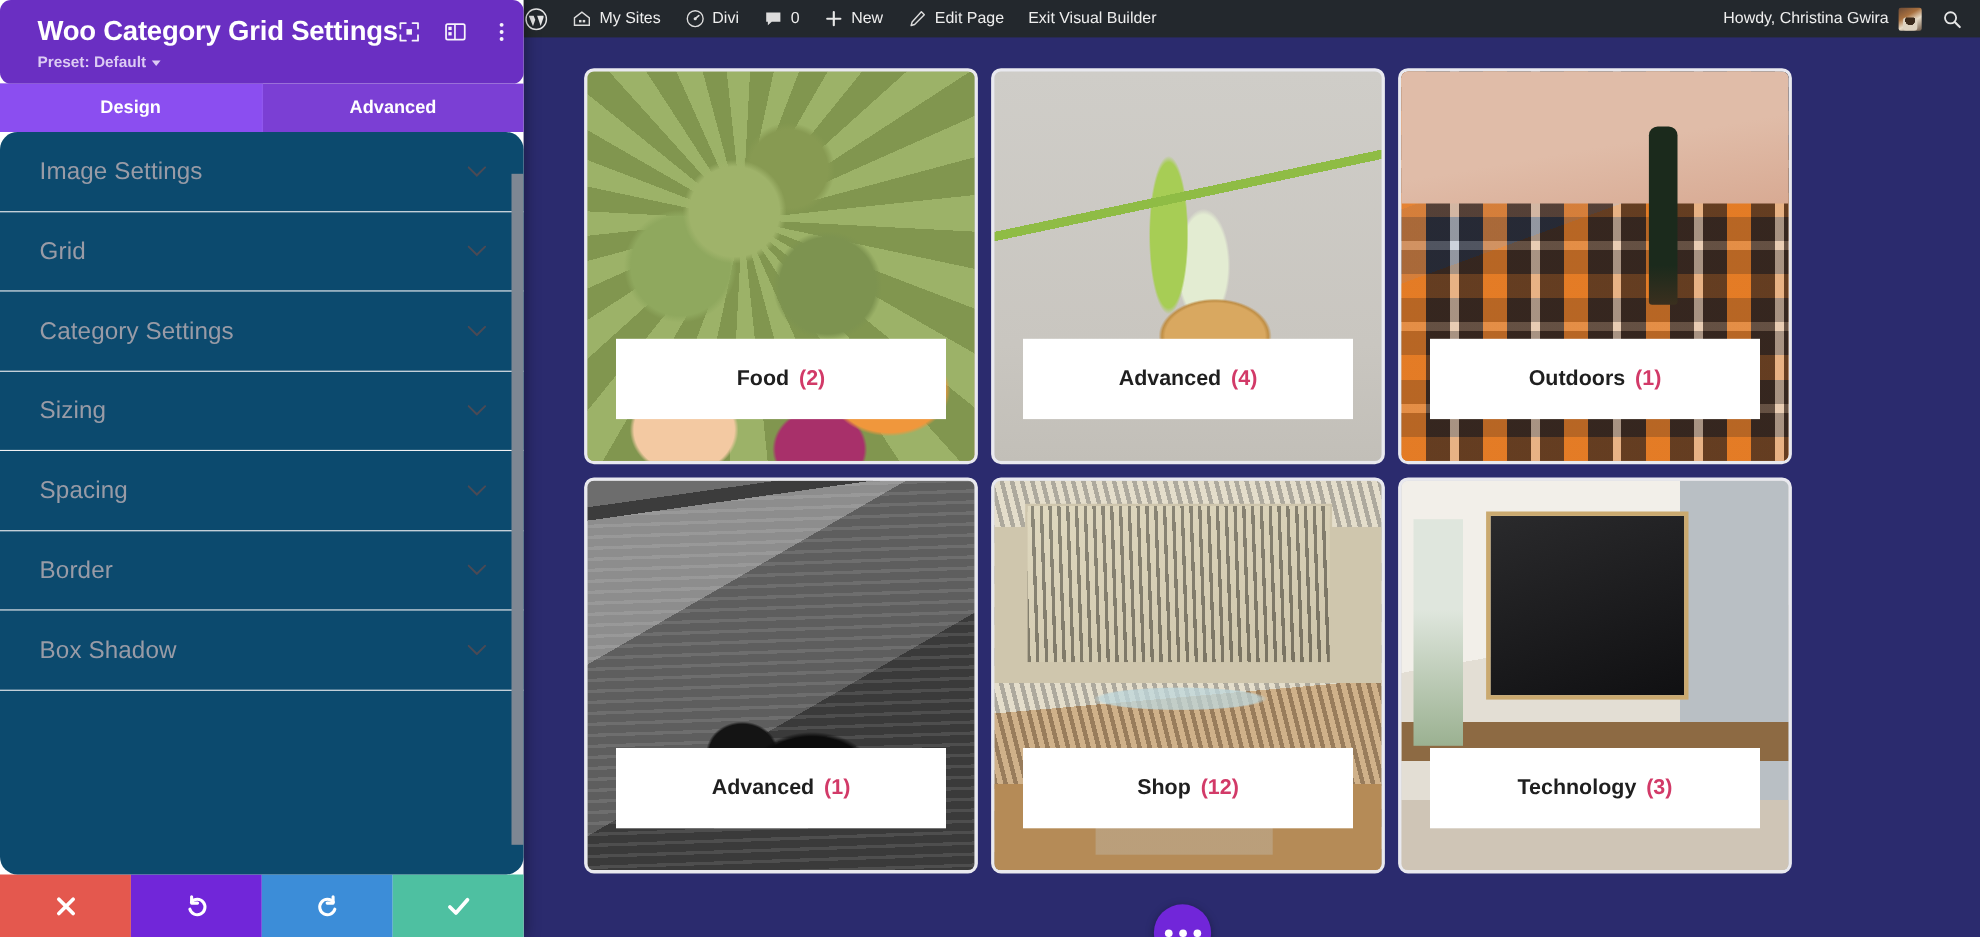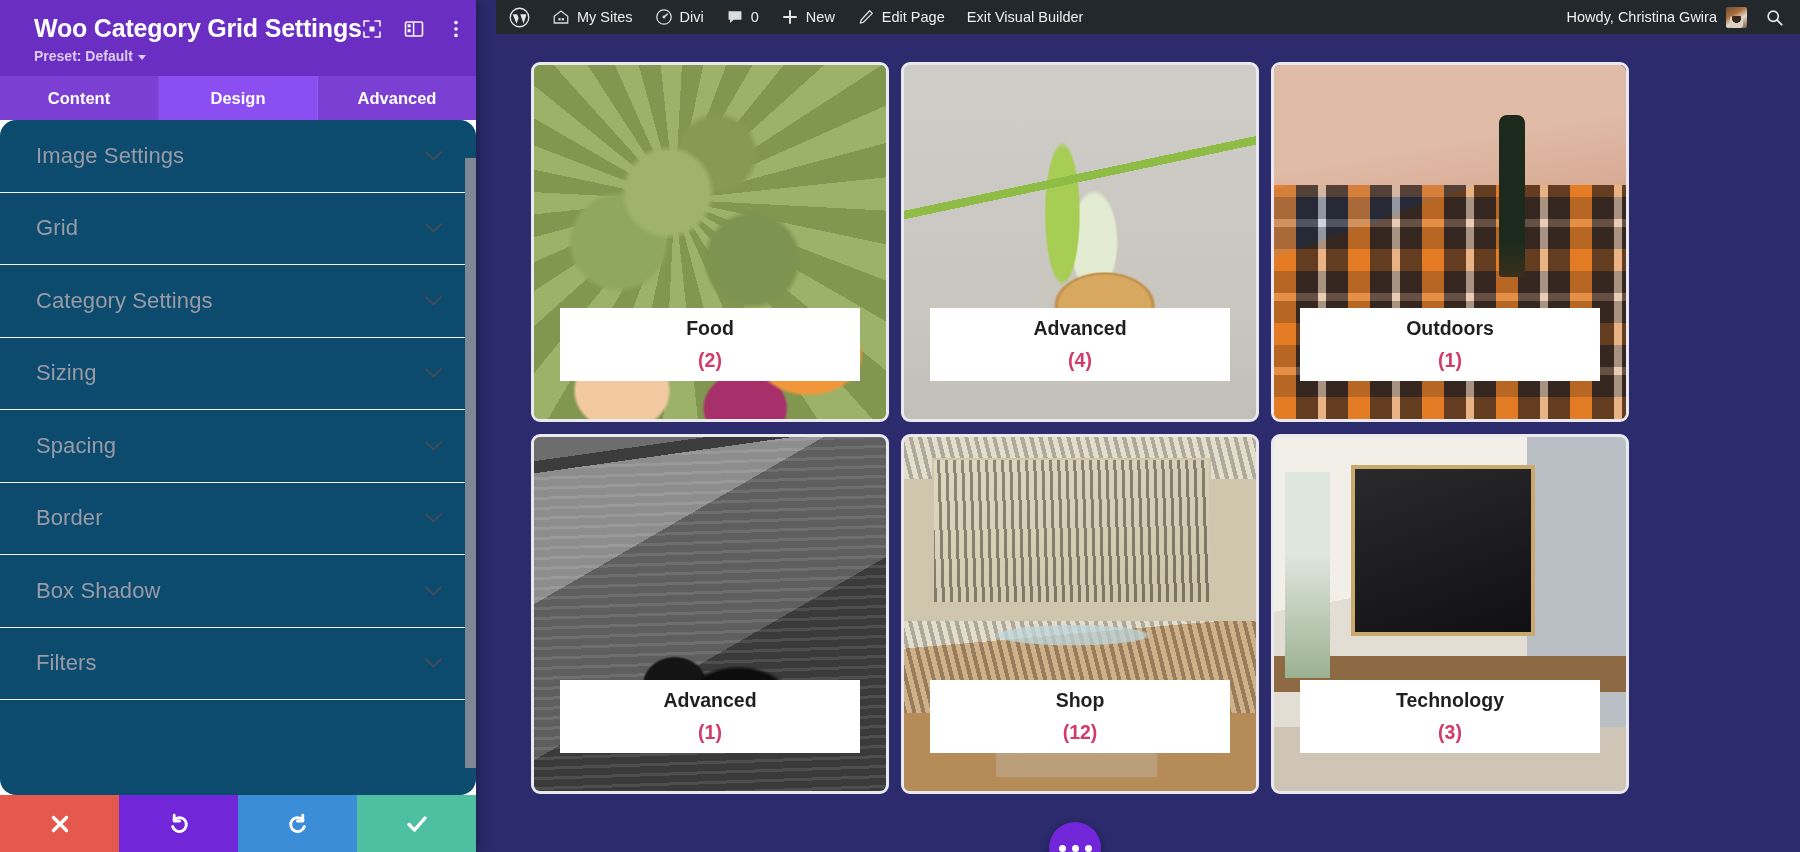--- a/index.html
+++ b/index.html
@@ -17,20 +17,21 @@
     width: 476px; height: 852px;
     background: #ffffff;
     display: flex; flex-direction: column;
     z-index: 50;
     box-shadow: 2px 0 12px rgba(0,0,0,.35);
   }
   #panel-header {
     background: #6a2fc2;
     padding: 14px 22px 12px 34px;
     position: relative;
+    border-radius: 10px;
   }
   #panel-header-row { display: flex; align-items: center; }
   #panel-title {
     color: #fff; font-size: 25px; font-weight: bold;
     letter-spacing: -0.2px; flex: 0 0 auto;
     white-space: nowrap;
   }
   .hdr-icons { margin-left: auto; display: flex; align-items: center; gap: 22px; padding-right: 4px;}
   .hdr-ico { width: 20px; height: 20px; cursor: pointer; opacity: .95; display:block;}
   #preset-row {
@@ -82,21 +83,21 @@
     cursor: pointer;
   }
   .foot-btn svg { display:block; }
   #foot-cancel { background: #e4584e; }
   #foot-undo   { background: #7126d9; }
   #foot-redo   { background: #3c8dd8; }
   #foot-save   { background: #4ec0a1; }
 
   
   #adminbar {
-    position: absolute; left: 496px; top: 0; right: 0; height: 34px;
+    position: absolute; left: 464px; top: 0; right: 0; height: 34px;
     background: #23282d; color: #eeeeee;
     display: flex; align-items: center; font-size: 14.5px;
     z-index: 40;
   }
   .ab-item {
     display: flex; align-items: center; gap: 7px;
     padding: 0 11px; height: 34px; cursor: pointer; white-space: nowrap;
   }
   .ab-item:first-child { padding-left: 13px; }
   .ab-ico { display: block; }
@@ -129,21 +130,21 @@
   }
   .card {
     position: relative; overflow: hidden;
     border: 3px solid #e9e9ef; border-radius: 9px;
     background: #d4d4d4;
   }
   .card-img { position: absolute; inset: 0; }
   .card-label {
     position: absolute; left: 26px; right: 26px; bottom: 38px;
     background: #ffffff; height: 73px;
-    display: flex; align-items: center; justify-content: center; gap: 9px; flex-direction: column;
+    display: flex; align-items: center; justify-content: center; gap: 9px;
   }
   .cat-name { font-size: 19.5px; font-weight: bold; color: #1f1f1f; }
   .cat-count { font-size: 19.5px; font-weight: bold; color: #d23a68; }
 
   
   .img-food {
     background:
       radial-gradient(ellipse 120px 90px at 78% 82%, #f0973c 0 42%, transparent 46%),
       radial-gradient(ellipse 95px 80px at 25% 92%, #f3c9a2 0 48%, transparent 52%),
       radial-gradient(ellipse 80px 70px at 60% 97%, #a8306a 0 50%, transparent 54%),
@@ -260,21 +261,20 @@
           </svg>
         </div>
       </div>
       <div id="preset-row">
         <span id="preset-label">Preset: Default</span>
         <span id="preset-caret"></span>
       </div>
     </div>
 
     <nav id="tabs">
-      <div class="tab">Content</div>
       <div class="tab active">Design</div>
       <div class="tab">Advanced</div>
     </nav>
 
     <div id="panel-list">
       <div class="setting-row">
         <span class="setting-label">Image Settings</span>
         <svg class="chev" viewBox="0 0 17 10">
             <path d="M1 1.2 L8.5 8.6 L16 1.2" stroke="#4a4a55" stroke-width="1.8" fill="none" stroke-linecap="round"></path>
           </svg>
@@ -304,26 +304,20 @@
           </svg>
       </div>
       <div class="setting-row">
         <span class="setting-label">Border</span>
         <svg class="chev" viewBox="0 0 17 10">
             <path d="M1 1.2 L8.5 8.6 L16 1.2" stroke="#4a4a55" stroke-width="1.8" fill="none" stroke-linecap="round"></path>
           </svg>
       </div>
       <div class="setting-row">
         <span class="setting-label">Box Shadow</span>
-        <svg class="chev" viewBox="0 0 17 10">
-            <path d="M1 1.2 L8.5 8.6 L16 1.2" stroke="#4a4a55" stroke-width="1.8" fill="none" stroke-linecap="round"></path>
-          </svg>
-      </div>
-      <div class="setting-row">
-        <span class="setting-label">Filters</span>
         <svg class="chev" viewBox="0 0 17 10">
             <path d="M1 1.2 L8.5 8.6 L16 1.2" stroke="#4a4a55" stroke-width="1.8" fill="none" stroke-linecap="round"></path>
           </svg>
       </div>
       <div id="panel-scrollbar"></div>
     </div>
 
     <div id="panel-footer">
       <div class="foot-btn" id="foot-cancel">
         <svg width="22" height="22" viewBox="0 0 22 22">

